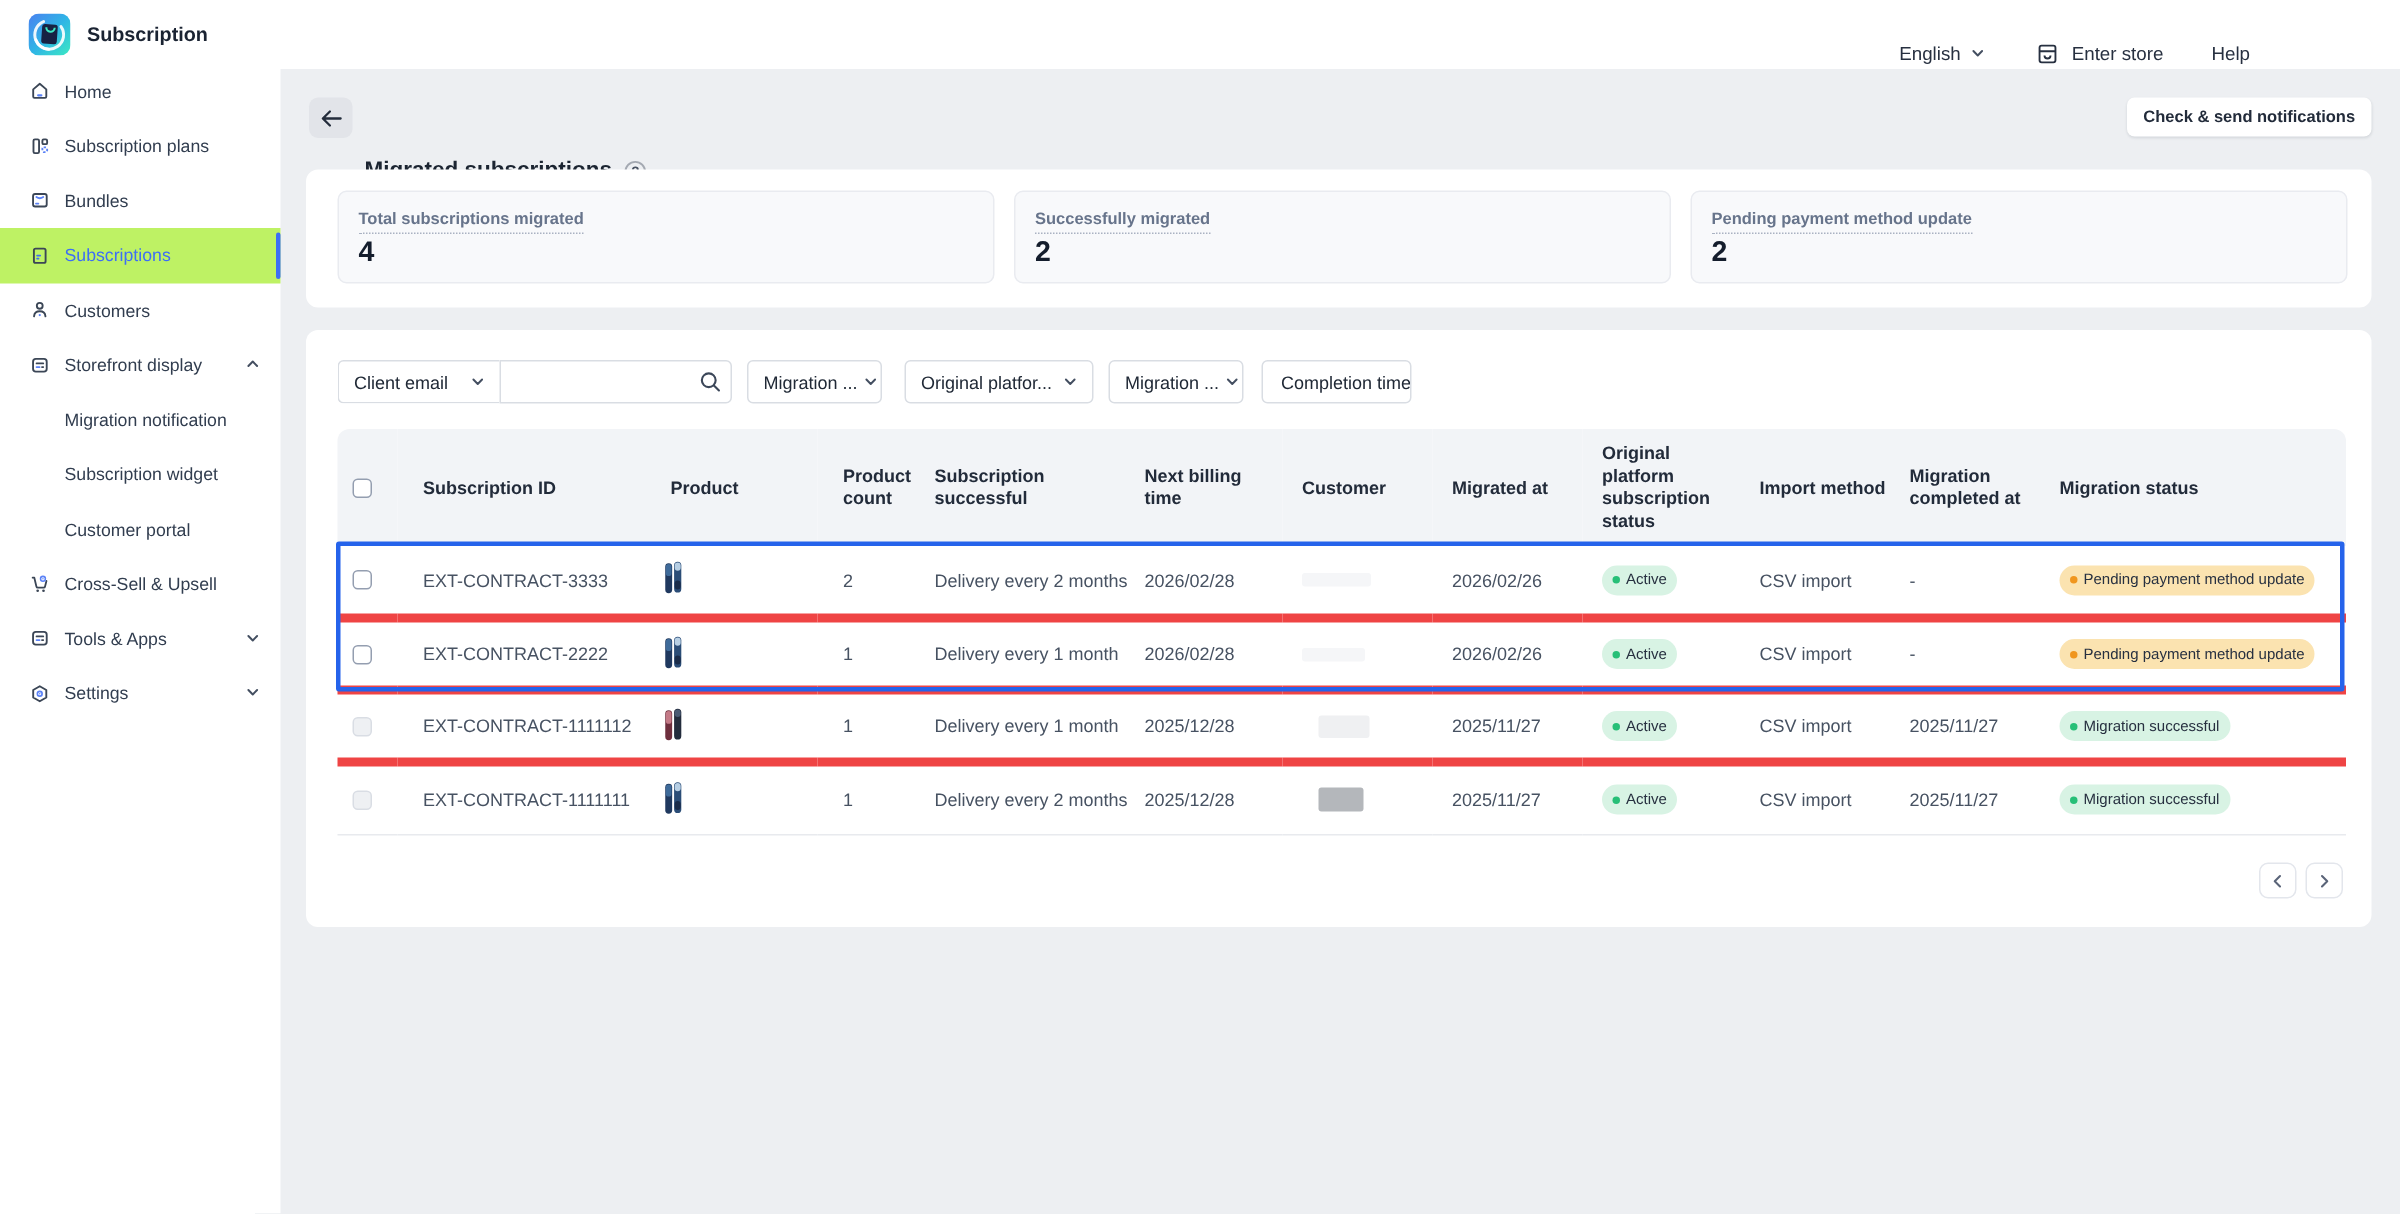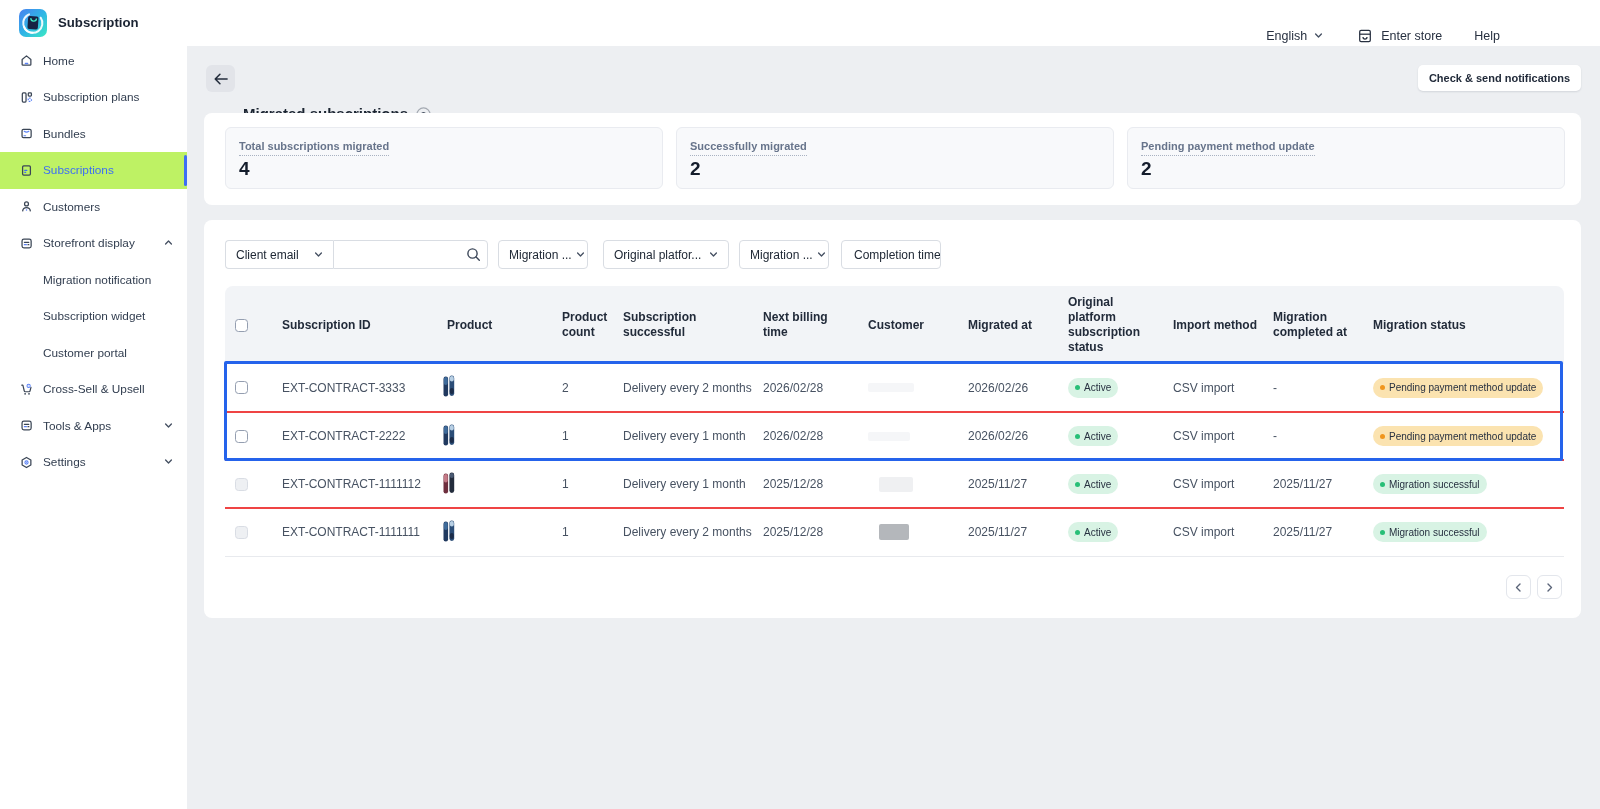--- a/index.html
+++ b/index.html
@@ -55,21 +55,21 @@
   .f-mig1 { margin-left:10px; width:90px; padding-left:10px; justify-content:space-between; }
   .f-mig1 svg, .f-orig svg, .f-mig2 svg { margin-right:9px; }
   .f-orig { margin-left:15px; width:126px; padding-left:10px; justify-content:space-between; }
   .f-mig2 { margin-left:10px; width:90px; padding-left:10px; justify-content:space-between; }
   .f-time { margin-left:12px; width:100px; padding-left:12px; }
 
   table.grid { position:absolute; left:21px; top:66px; width:1339px; border-collapse:collapse; table-layout:fixed; }
   table.grid thead th { background:#f2f4f7; line-height:1.25; height:78px; font-size:12px; font-weight:bold; color:#222b3a; text-align:left; vertical-align:middle; padding:0 8px 0 13px; }
   table.grid thead th:first-child { border-radius:8px 0 0 0; }
   table.grid thead th:last-child { border-radius:0 8px 0 0; }
-  table.grid td { white-space:nowrap; height:48px; font-size:12px; color:#475262; border-bottom:2px solid #ef4444; padding:0 8px 0 13px; vertical-align:middle; }
+  table.grid td { white-space:nowrap; height:48px; font-size:12px; color:#475262; border-bottom:6px solid #ef4444; padding:0 8px 0 13px; vertical-align:middle; }
   table.grid tr:last-child td { border-bottom:1px solid #e8eaee; }
   .cbx { width:13px; height:13px; border:1.4px solid #949eb0; border-radius:3.5px; background:#fff; margin-left:-3px; }
   .cbx.dis { border-color:#d9dde4; background:#eef0f3; }
   .pc { text-align:left; padding-left:17px; }
   .smudge { border-radius:2px; }
   .pill { display:inline-flex; align-items:center; height:20px; border-radius:10px; font-size:10px; color:#273040; padding:0 7px; white-space:nowrap; }
   .pill .dot { width:5px; height:5px; border-radius:50%; margin-right:4px; }
   .pill.green { background:#d8f3e4; }
   .pill.green .dot { background:#27bf77; }
   .pill.orange { background:#fbe3b0; }

